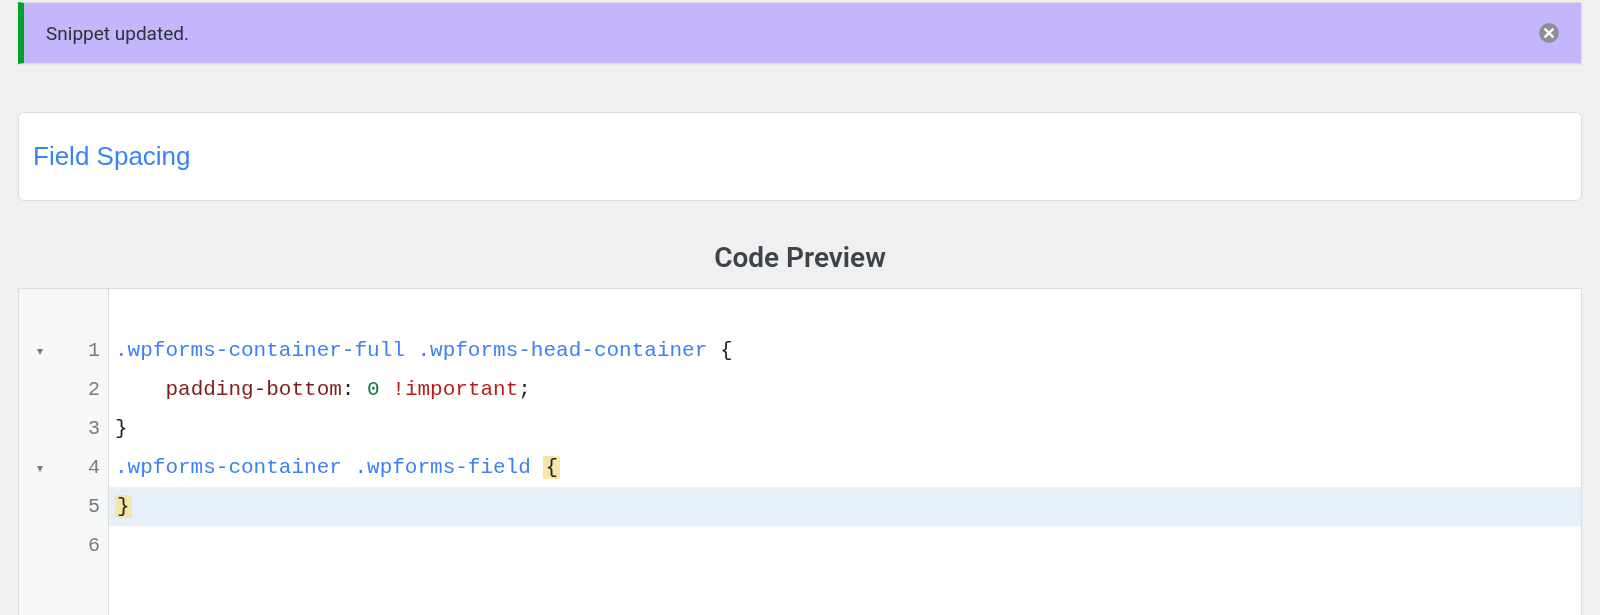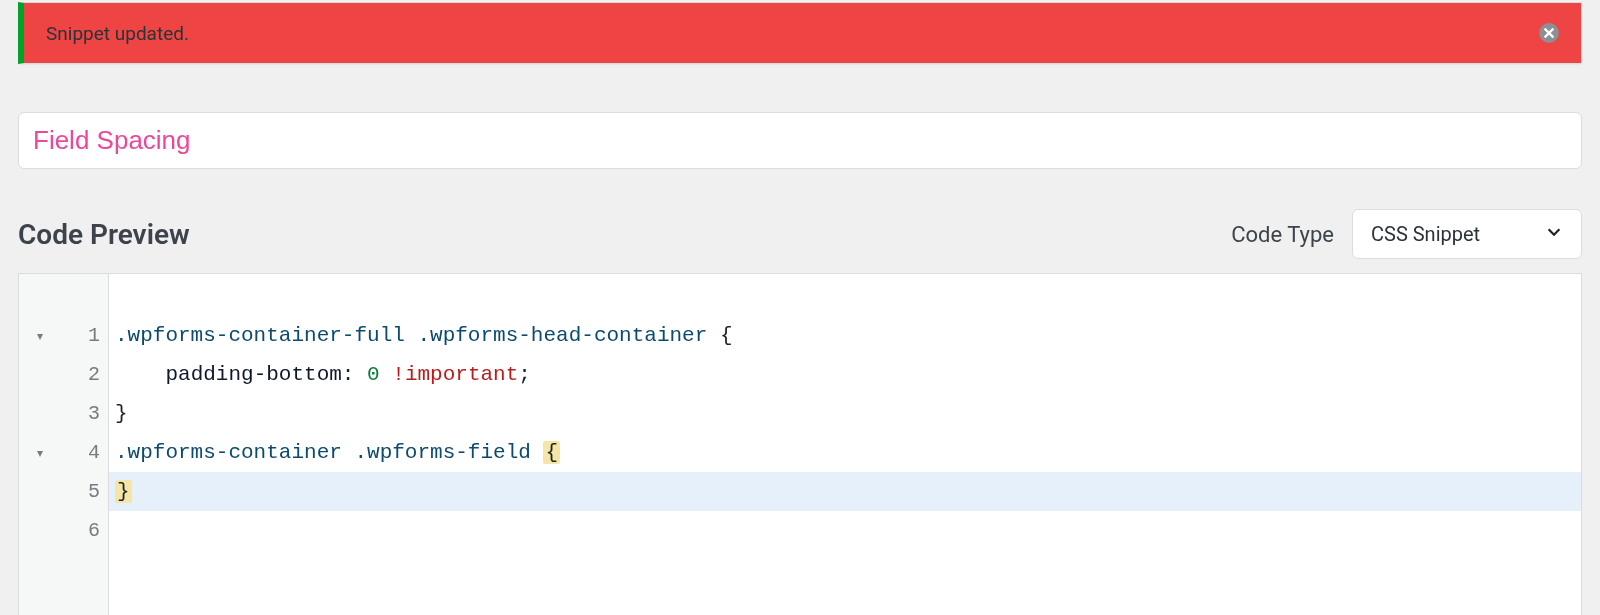--- a/index.html
+++ b/index.html
@@ -8,21 +8,21 @@
       background: #f0f0f1;
       width: 1600px;
       height: 615px;
       overflow: hidden;
       padding: 0;
     }
     .wrap { padding: 0 18px; }
 
     
     .notice {
-      background: #ef4444;
+      background: #c4b5fd;
       border: 1px solid #dcdcde;
       border-left: 6px solid #00a32a;
       margin: 2px 0 0 0;
       padding: 16px 18px 16px 22px;
       display: flex;
       align-items: center;
       justify-content: space-between;
       box-shadow: 0 1px 1px rgba(0,0,0,0.04);
       text-align: right;
     }
@@ -39,32 +39,33 @@
       margin-top: 48px;
       background: #fff;
       border: 1px solid #dcdcde;
       border-radius: 6px;
     }
     .title-input {
       width: 100%;
       border: none;
       outline: none;
       font-size: 26px;
-      color: #ec4899;
-      padding: 12px 14px;
+      color: #3b82f6;
+      padding: 28px 14px;
       border-radius: 6px;
       background: transparent;
     }
 
     
     .section-row {
       display: flex;
       align-items: center;
       justify-content: space-between;
       margin-top: 40px;
+      flex-direction: column;
     }
     .section-title {
       font-size: 28px;
       font-weight: 600;
       color: #3c434a;
     }
     .type-group { display: flex; align-items: center; gap: 18px; }
     .type-label { font-size: 22px; color: #3c434a; }
     .type-select {
       background: #fff;
@@ -126,22 +127,22 @@
       color: #1d2327;
       position: relative;
     }
     .code-line {
       height: 39px;
       line-height: 39px;
       padding-left: 6px;
       white-space: pre;
     }
     .line-active { background: #e6f0fa; }
-    .tok-sel { color: #0c4a6e; }
-    .tok-prop { color: #0f172a; }
+    .tok-sel { color: #3b82f6; }
+    .tok-prop { color: #7f1d1d; }
     .tok-num  { color: #0a7a3b; }
     .tok-imp  { color: #b91c1c; }
     .tok-br   { color: #1d2327; }
     .brace-match { background: #f5e6a8; border-radius: 2px; padding: 0 2px; }
   </style>
 </head>
 <body>
 
 <div class="wrap">
   <div class="notice">
@@ -153,31 +154,20 @@
         </svg>
     </span>
   </div>
 
   <div class="title-box">
     <input class="title-input" type="text" value="Field Spacing" placeholder="Add title" style="">
   </div>
 
   <div class="section-row">
     <div class="section-title">Code Preview</div>
-    <div class="type-group">
-      <span class="type-label">Code Type</span>
-      <div class="type-select">
-        <span class="type-select-value">CSS Snippet</span>
-        <span class="chevron">
-          <svg viewBox="0 0 20 20">
-              <polyline points="4 7 10 13 16 7"></polyline>
-            </svg>
-        </span>
-      </div>
-    </div>
   </div>
 
   <div class="editor">
     <div class="fold-gutter" id="fold-gutter">
         <div class="fold-cell">
           <span class="fold-tri">▾</span>
         </div>
         <div class="fold-cell"></div>
         <div class="fold-cell"></div>
         <div class="fold-cell">

